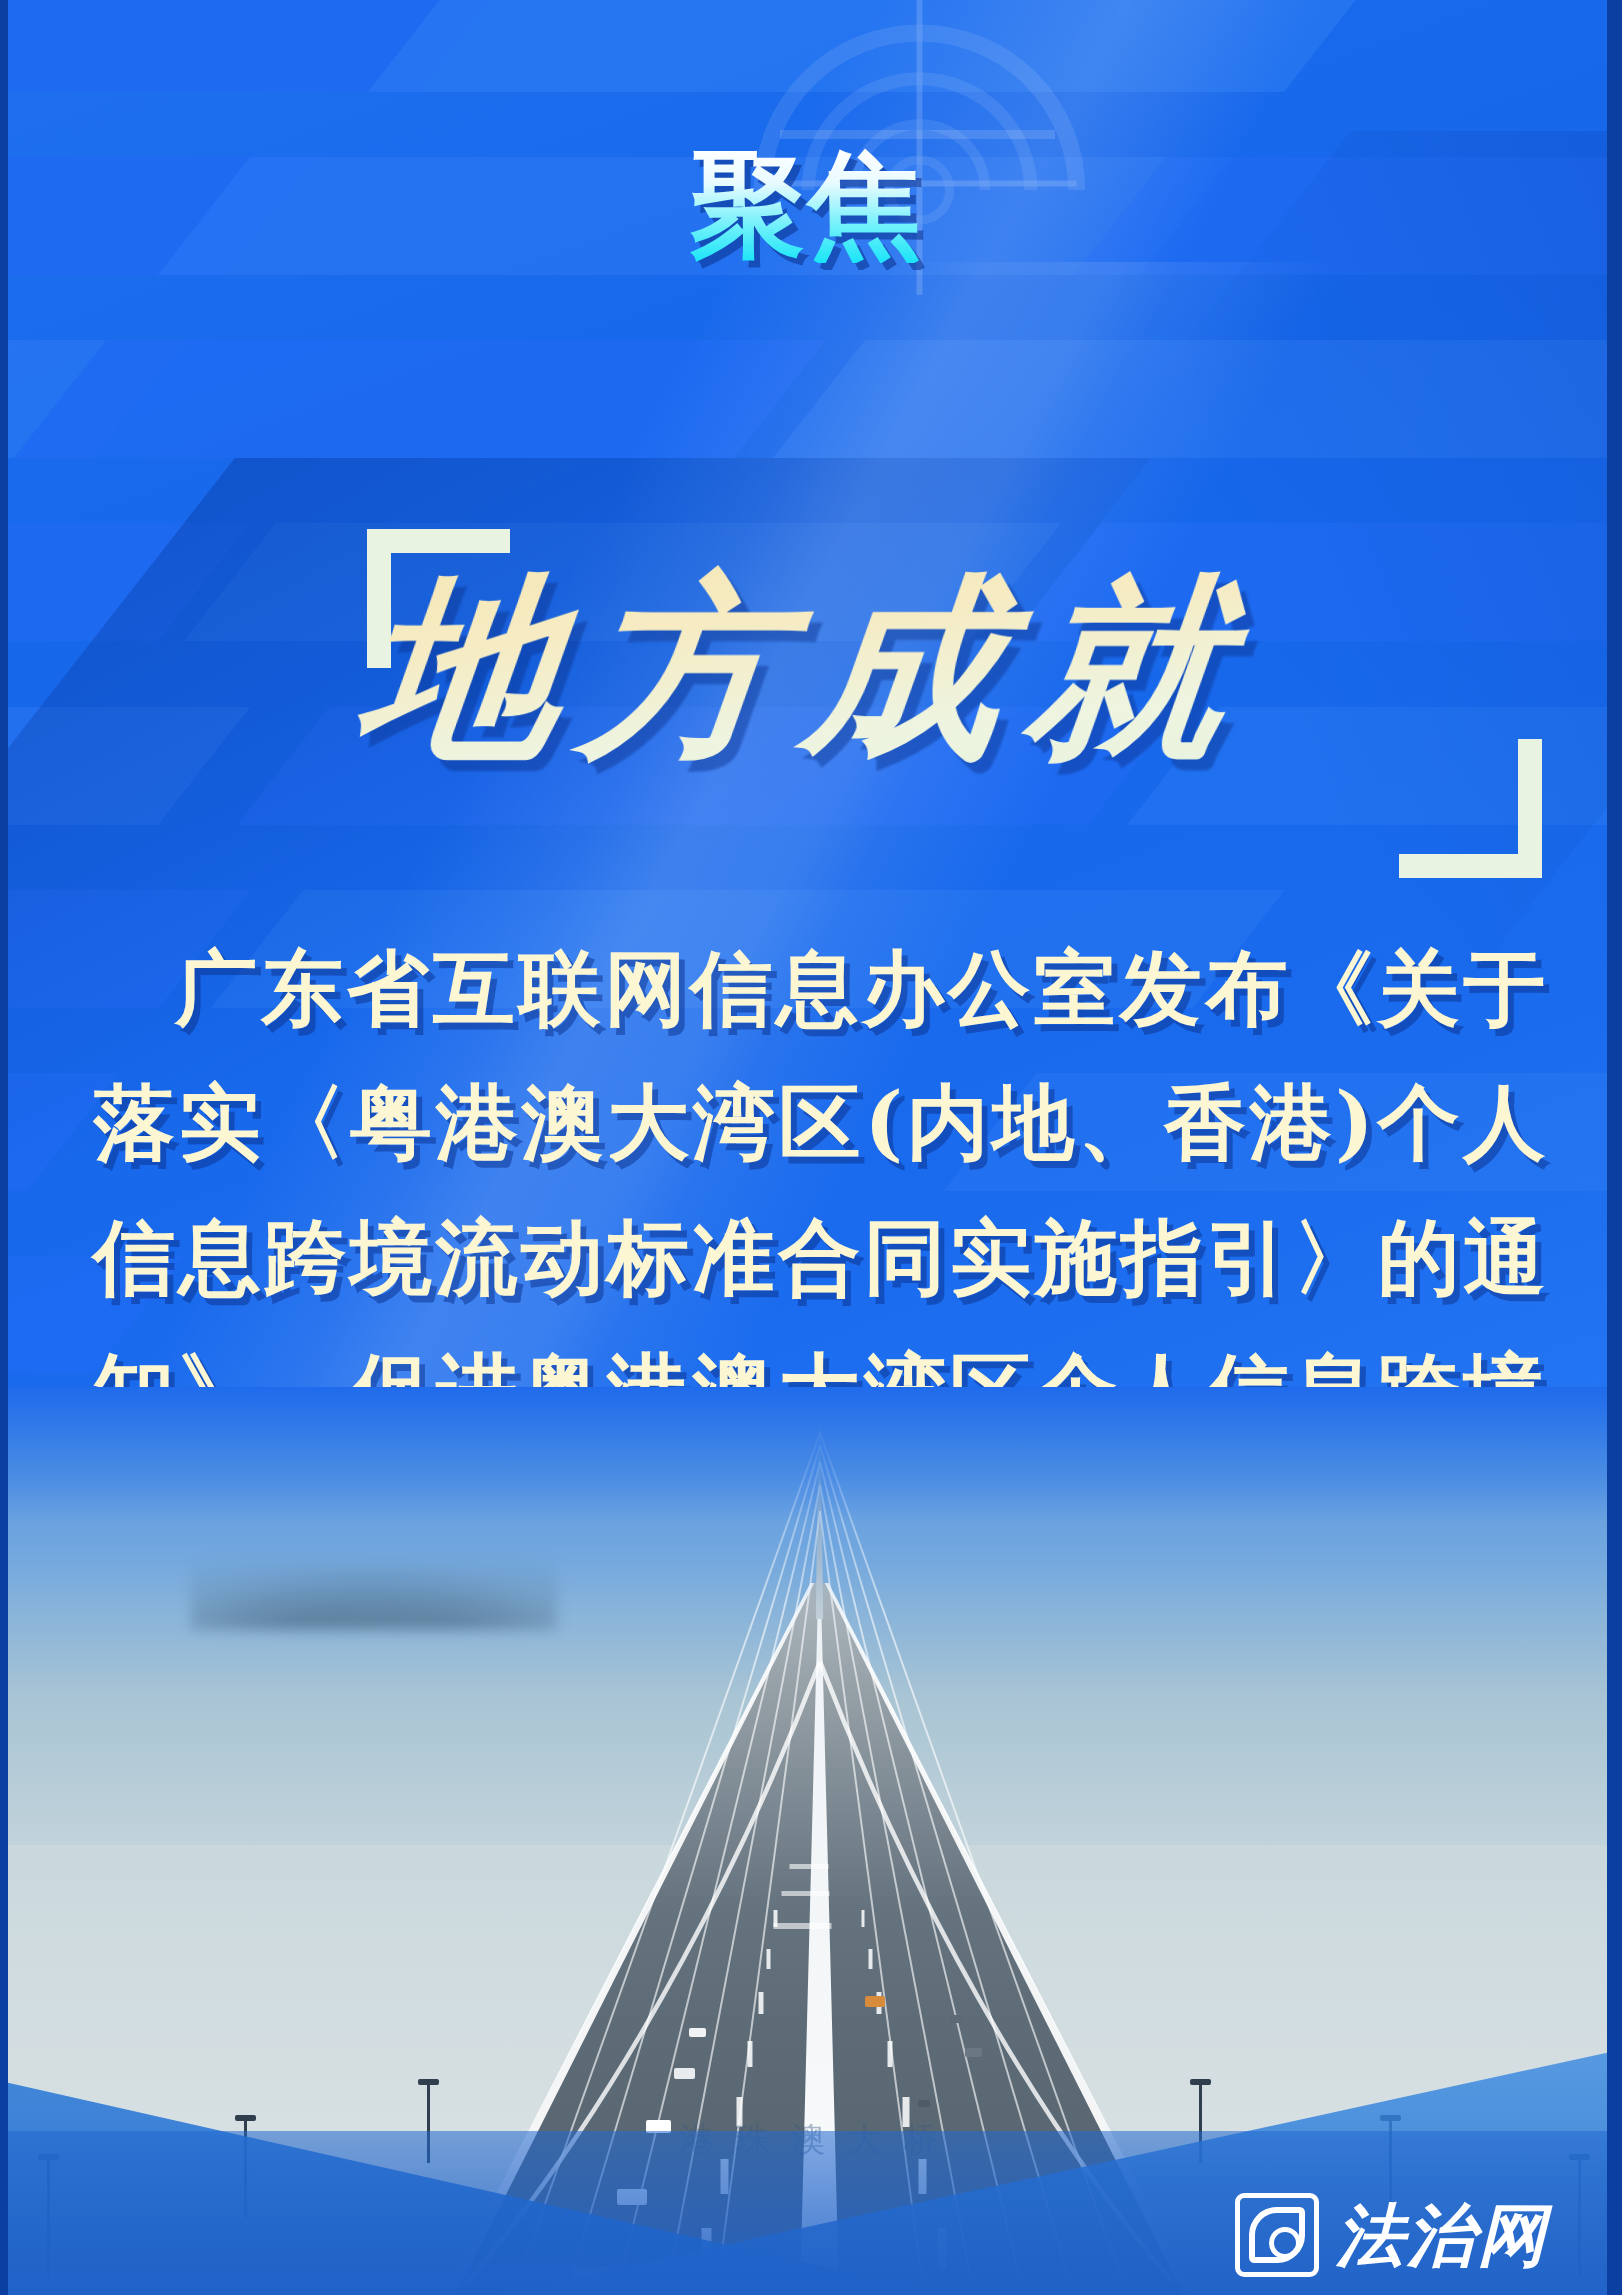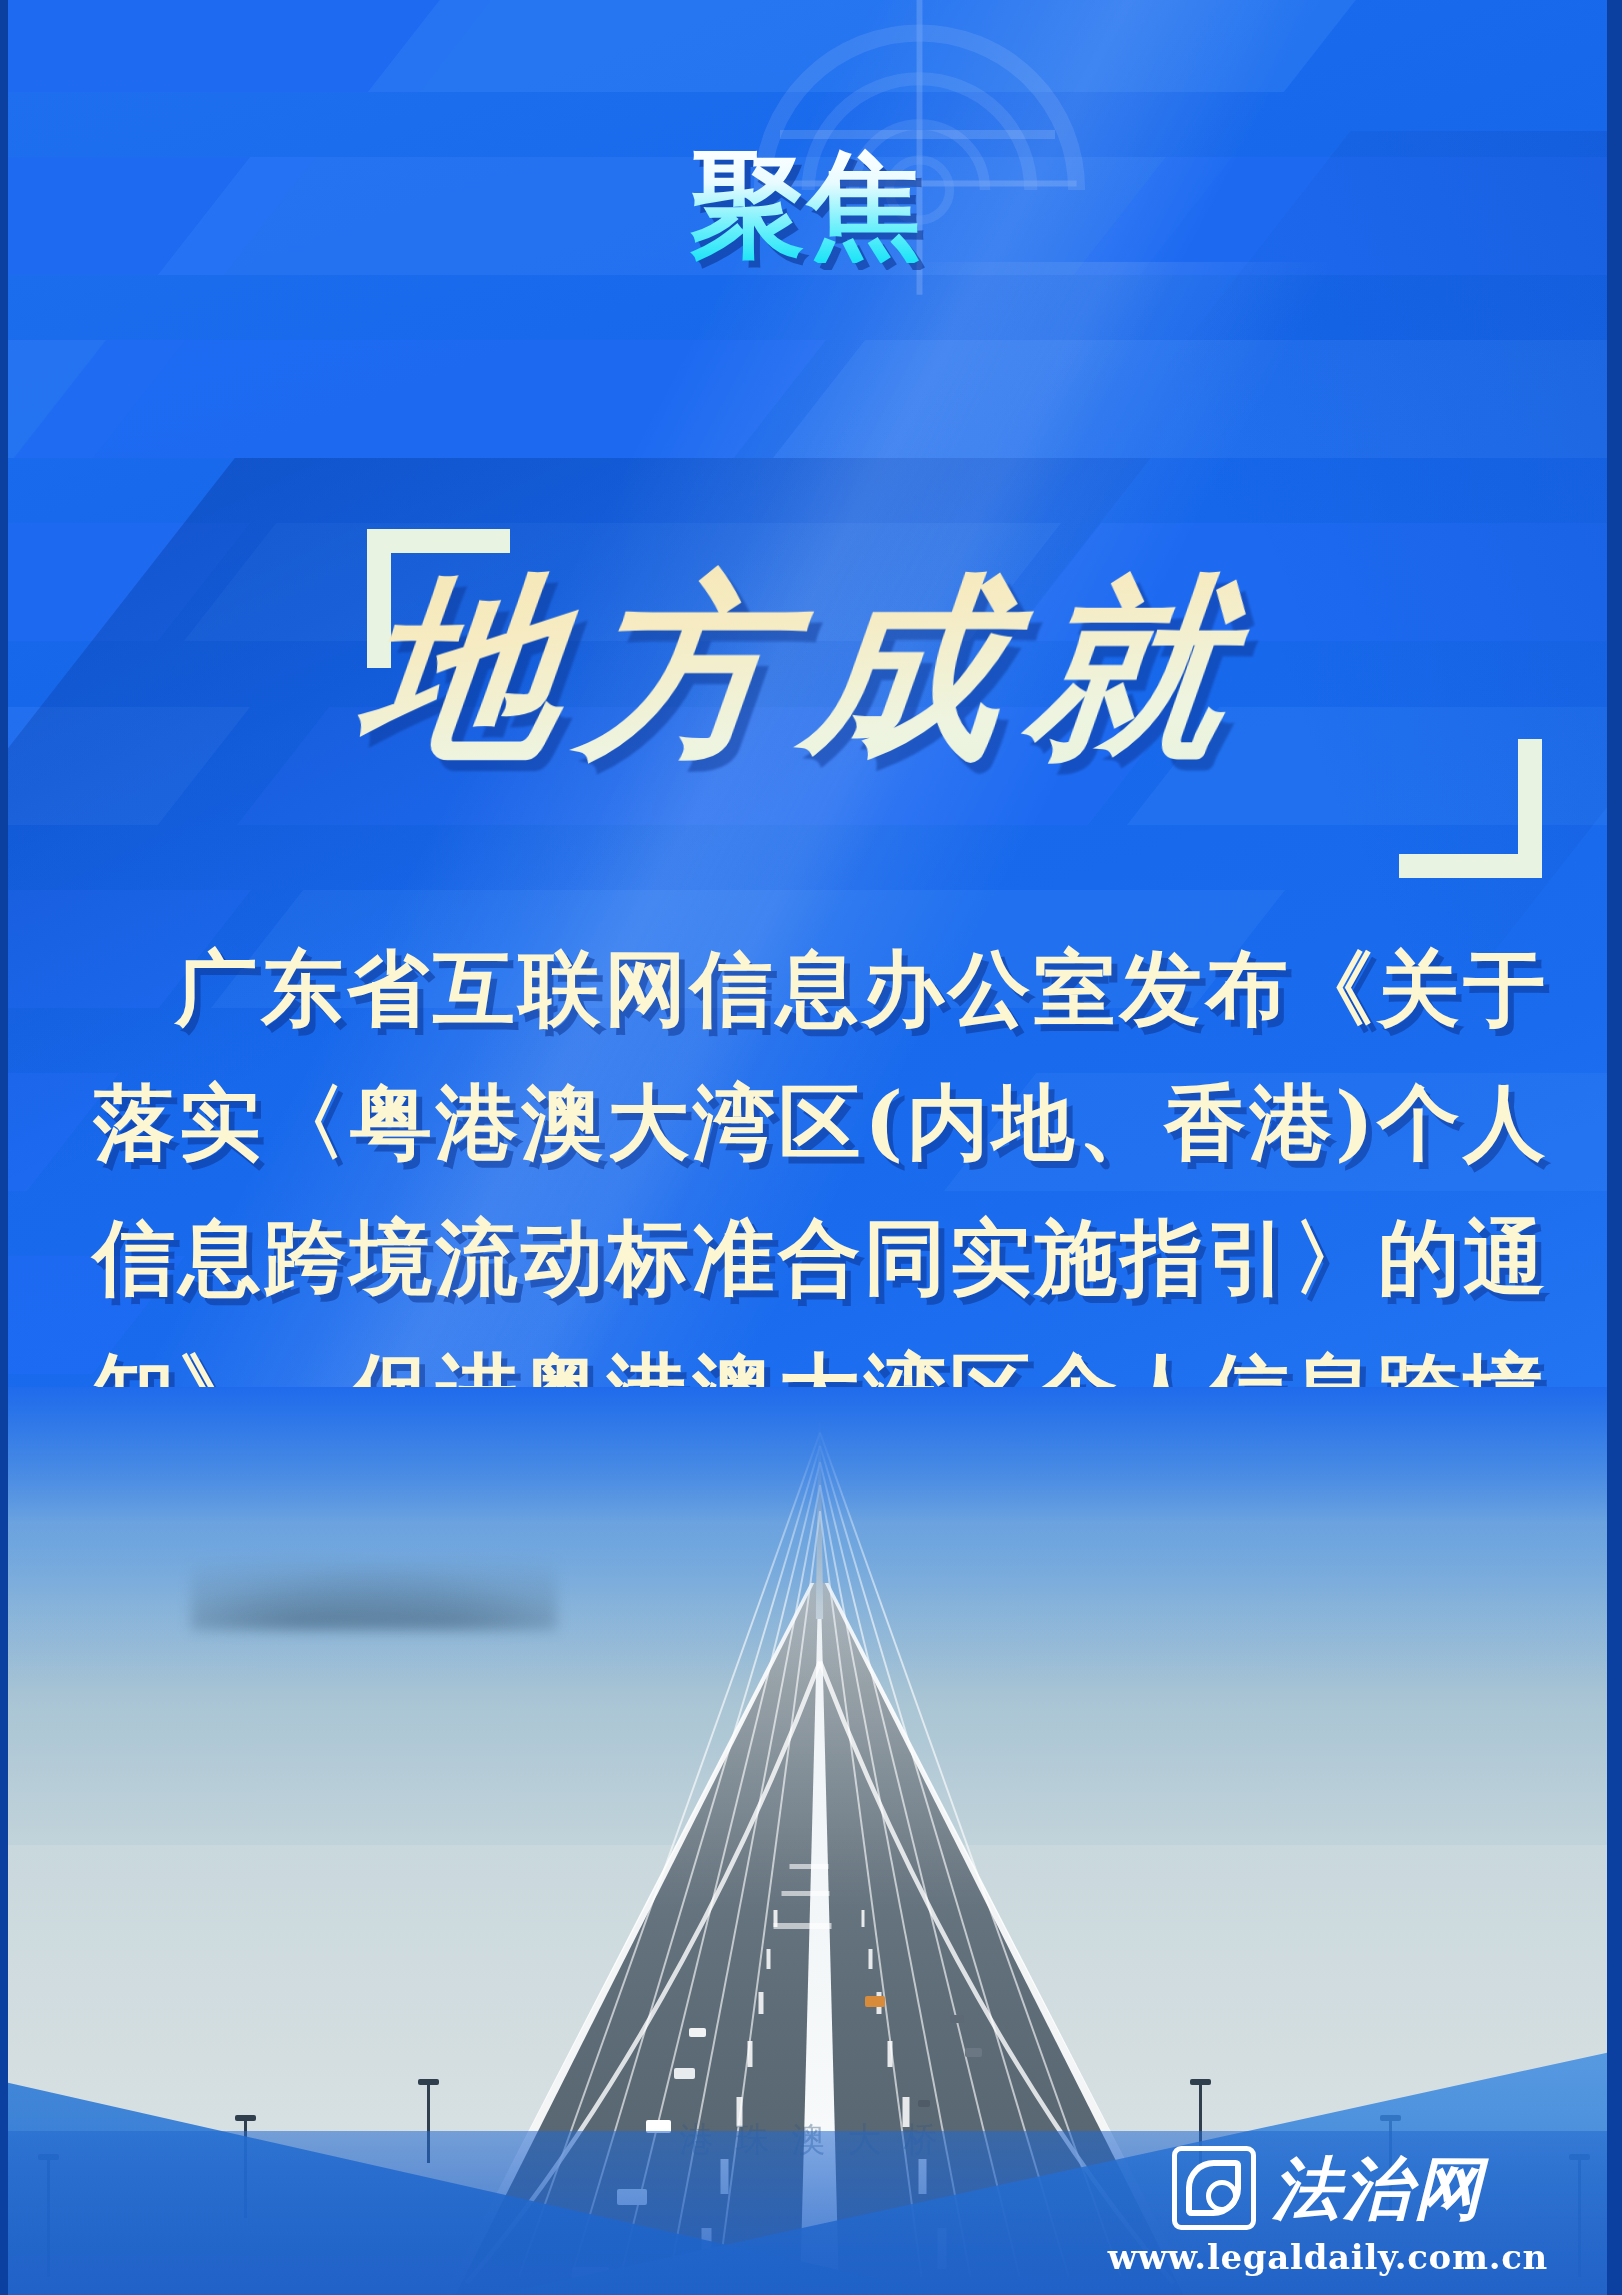--- a/index.html
+++ b/index.html
@@ -389,17 +389,16 @@
     <div class="bottom-blue"></div>
 
     <div class="photo-fade"></div>
   </div>
 
   <div class="logo">
     <div class="logo-row">
       <div class="seal"></div>
       <div class="logo-cn">法治网</div>
     </div>
-    <div class="logo-url">www.legaldaily.com.cn</div>
   </div>
 
 </div>
 
 
 </body></html>

